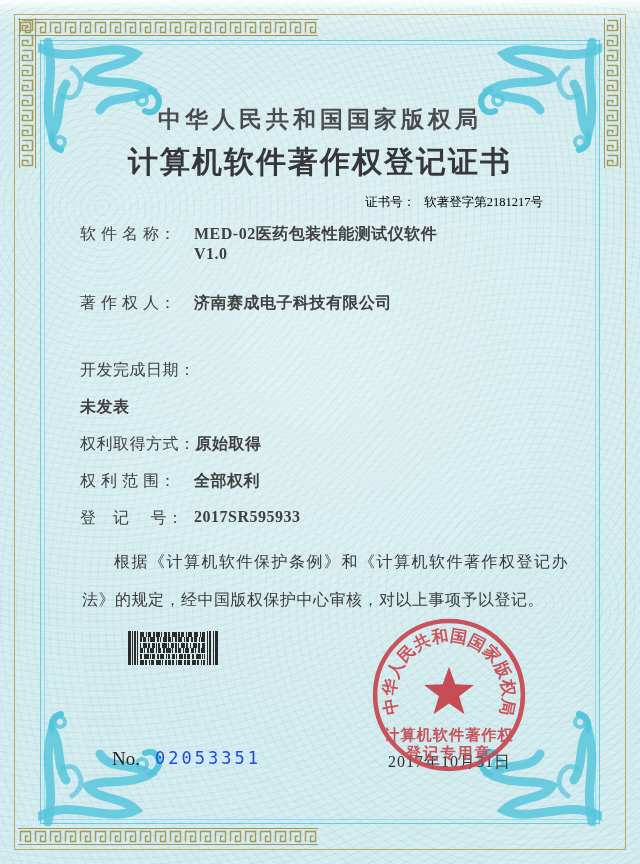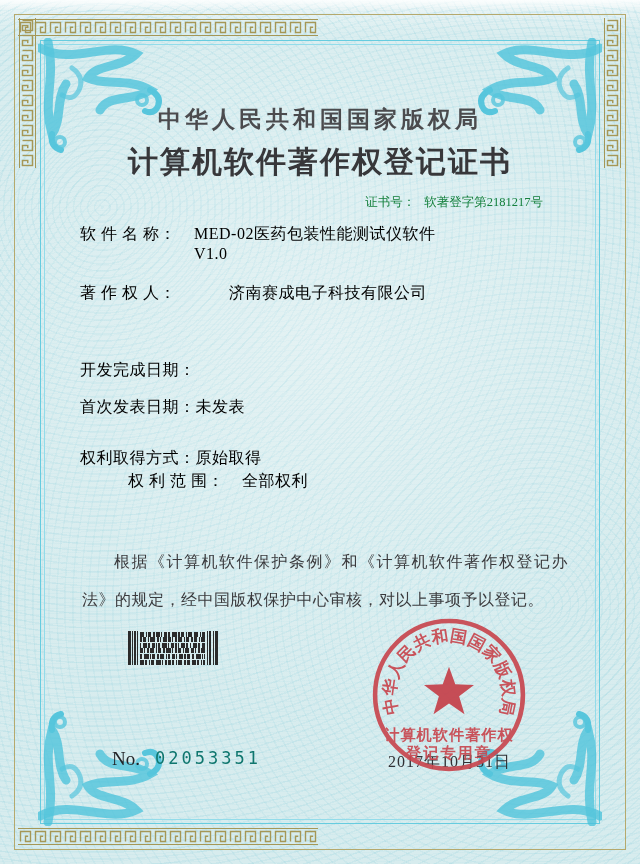--- a/index.html
+++ b/index.html
@@ -39,38 +39,38 @@
   .corner.br { right:38px; bottom:38px; transform:scale(-1,-1); }
   
   .issuer {
     position:absolute; top:104px; left:0; right:0; text-align:center;
     font-size:23px; font-weight:bold; letter-spacing:4px; color:#4b4b4e;
   }
   .main-title {
     position:absolute; top:142px; left:0; right:0; text-align:center;
     font-size:30px; font-weight:bold; letter-spacing:2px; color:#37373a;
   }
-  .certno { position:absolute; top:194px; right:97px; font-size:12.5px; color:#15803d; }
+  .certno { position:absolute; top:194px; right:97px; font-size:12.5px; color:#000000; }
   .certno .v { margin-left:9px; }
-  .frow { position:absolute; left:80px; display:flex; font-size:16px; color:#000000; }
+  .frow { position:absolute; left:80px; display:flex; font-size:16px; color:#404040; }
   .flabel { min-width:114px; white-space:pre; letter-spacing:.5px; }
-  .fvalue { letter-spacing:.5px; }
+  .fvalue { letter-spacing:.5px;font-weight:bold; }
   .fvalue .l2 { }
-  .r0 { top:224px; } .r1 { top:283px;gap:35px; } .r2 { top:360px; } .r3 { top:397px; }
-  .r4 { top:448px; } .r5 { top:471px;margin-left:48px; } .r6 { top:508px; }
+  .r0 { top:224px; } .r1 { top:293px; } .r2 { top:360px; } .r3 { top:397px; }
+  .r4 { top:434px; } .r5 { top:471px; } .r6 { top:508px; }
   .statement {
     position:absolute; left:78px; top:540px; width:486px;
     font-size:16px; line-height:38px; color:#3a3a3d;
     text-indent:2em; text-align:justify; margin:4px; letter-spacing:.5px;font-family:Liberation Mono, monospace;
   }
   
   .barcode { position:absolute; left:128px; top:631px; }
   .noline { position:absolute; left:112px; top:748px; font-size:19px; color:#232327; }
   .noline .serial {
-    margin-left:15px; color:#0f766e; font-family:"DejaVu Sans Mono", monospace;
+    margin-left:15px; color:#1d4ed8; font-family:"DejaVu Sans Mono", monospace;
     font-size:17px; letter-spacing:3px; vertical-align:1px;
   }
   .issue-date { position:absolute; left:388px; top:752px; z-index:2; font-size:16px; letter-spacing:1px; color:#303034; }
   .seal { position:absolute; left:368px; top:614px; width:162px; height:162px; z-index:3; opacity:.92; }
   .seal text { font-family:"Liberation Serif", serif; font-weight:bold; fill:#c8474f; }
 </style>
 </head>
 <body>
 
 <svg width="0" height="0" style="position:absolute" aria-hidden="true">
@@ -161,32 +161,33 @@
   </span>
 </div>
 <div class="frow r1">
   <span class="flabel">著 作 权 人：</span>
   <span class="fvalue">济南赛成电子科技有限公司</span>
 </div>
 <div class="frow r2">
   <span class="flabel">开发完成日期：</span>
 </div>
 <div class="frow r3">
-  <span class="flabel">首次发表日期：</span>
   <span class="fvalue">未发表</span>
 </div>
 <div class="frow r4">
   <span class="flabel">权利取得方式：</span>
   <span class="fvalue">原始取得</span>
 </div>
 <div class="frow r5">
   <span class="flabel">权 利 范 围：</span>
   <span class="fvalue">全部权利</span>
 </div>
 <div class="frow r6">
+  <span class="flabel">登　记　 号：</span>
+  <span class="fvalue">2017SR595933</span>
 </div>
 
 <p class="statement">根据《计算机软件保护条例》和《计算机软件著作权登记办法》的规定，经中国版权保护中心审核，对以上事项予以登记。</p>
 
 <svg class="barcode" width="90" height="34" viewBox="0 0 90 34" shape-rendering="crispEdges">
   <g fill="#2b2b2b">
     <rect x="0" y="0" width="3" height="34"></rect>
       <rect x="4" y="0" width="1" height="34"></rect>
     <rect x="6" y="0" width="2" height="34"></rect>
       <rect x="9" y="0" width="1" height="34"></rect>

